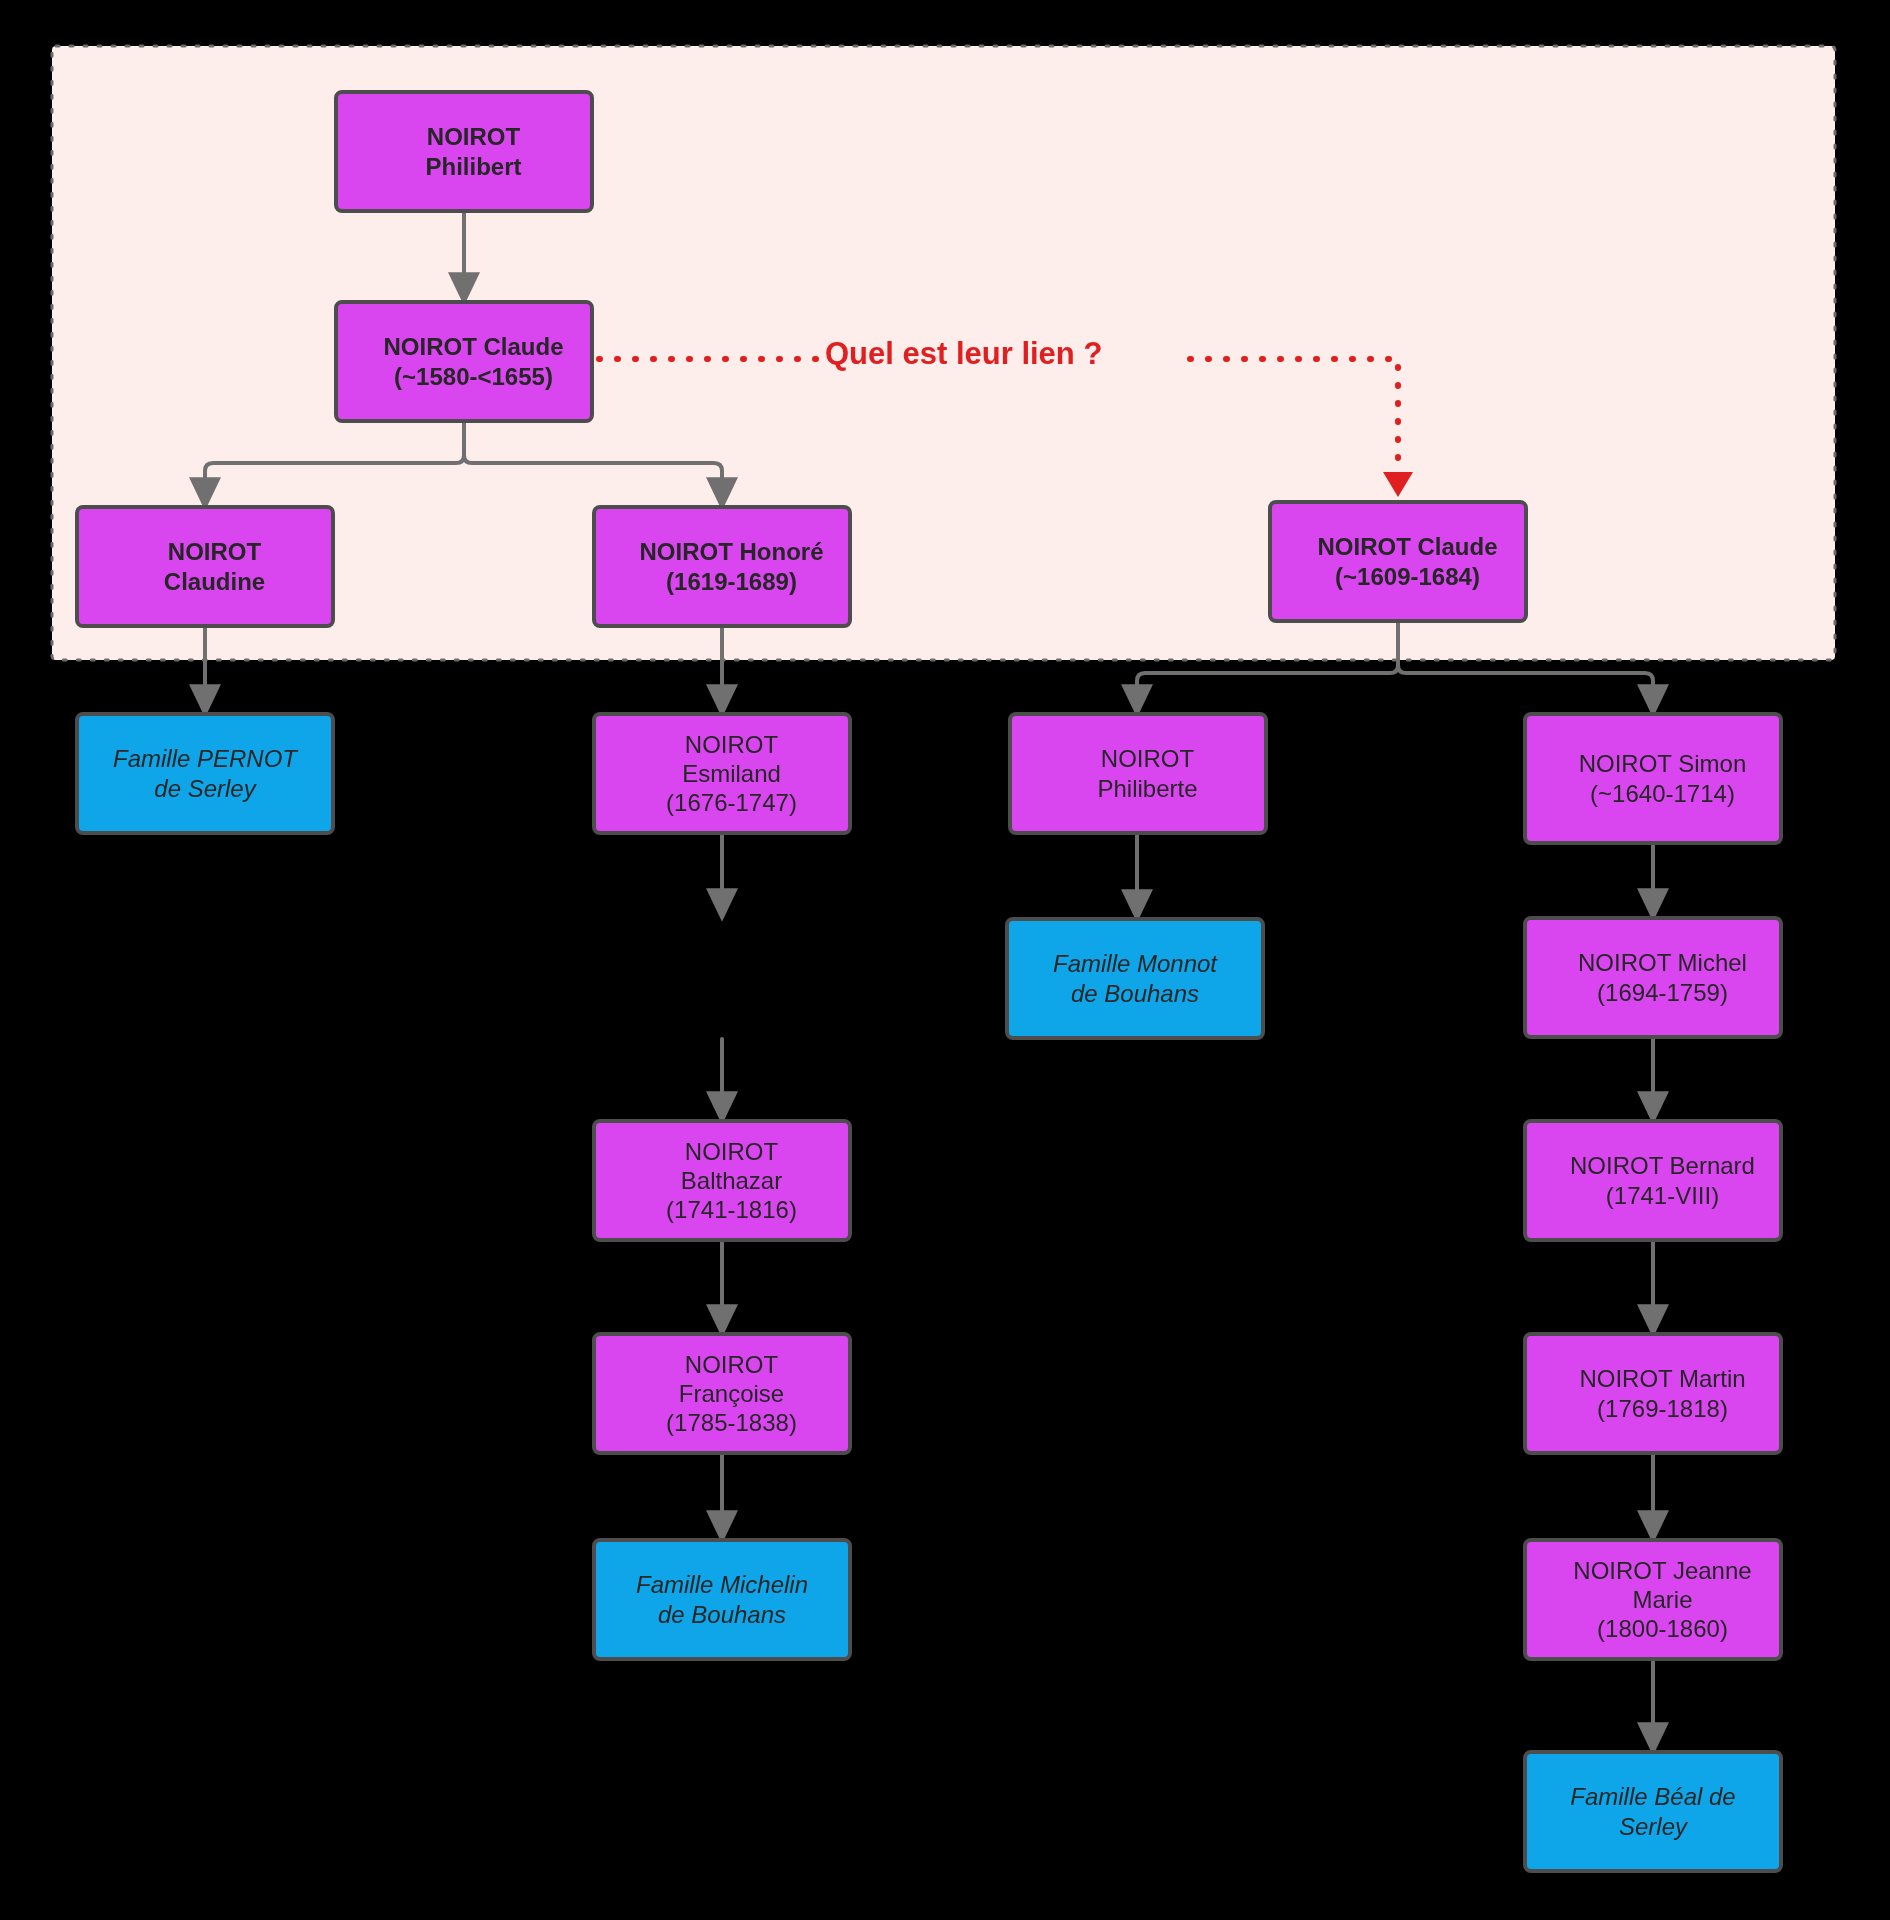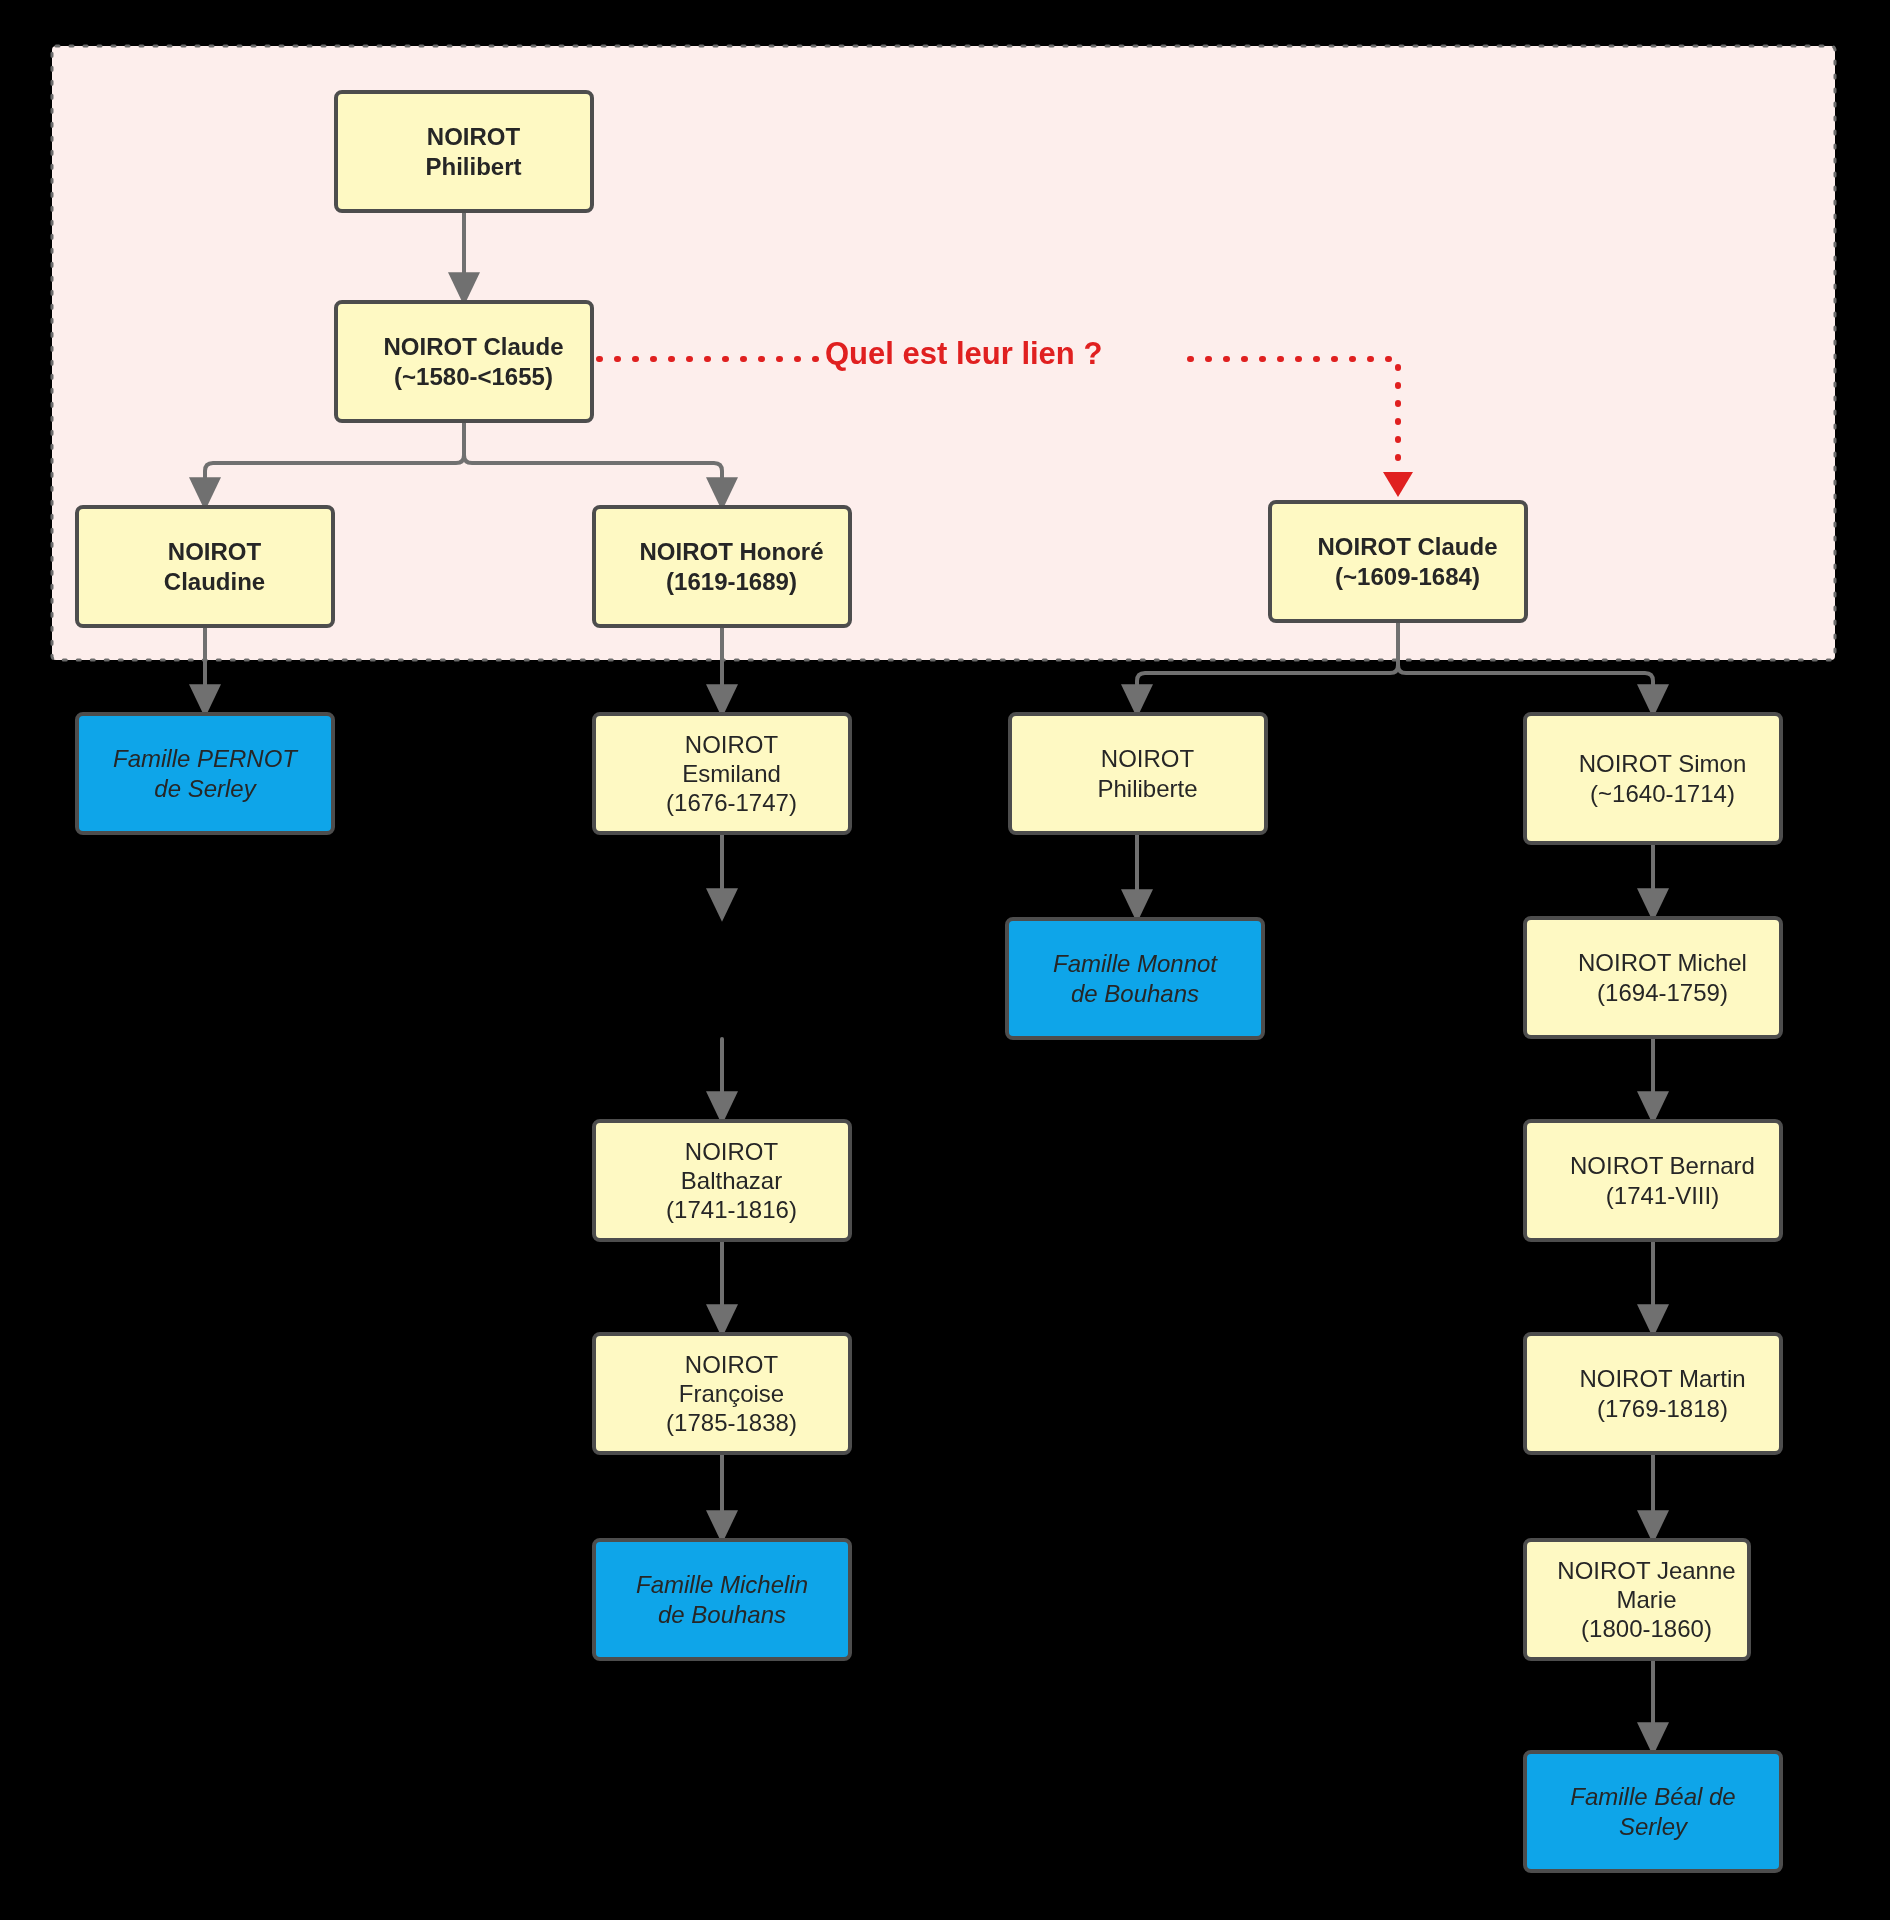--- a/index.html
+++ b/index.html
@@ -2,21 +2,21 @@
 <html><head>
 <meta charset="utf-8">
 <style>
   html,body{margin:0;padding:0;background:#000;}
   #stage{position:relative;width:1890px;height:1920px;background:#000;
          font-family:"Liberation Sans","DejaVu Sans",sans-serif;overflow:hidden;}
   #svg{position:absolute;left:0;top:0;width:1890px;height:1920px;}
   .node{position:absolute;box-sizing:border-box;border:4px solid #4d4d4d;border-radius:8px;
         display:flex;align-items:center;justify-content:center;text-align:center;
         color:#262626;line-height:1.22;padding:4px 6px;}
-  .node.person{background:#fef9c3;padding-left:25px;}
+  .node.person{background:#d946ef;padding-left:25px;}
   .node.family{background:#0ea5e9;font-style:italic;}
   .node.top{font-weight:bold;}
   .node .lbl{white-space:pre-line;display:block;width:100%;}
   .qlabel{position:absolute;color:#e02020;font-weight:bold;white-space:nowrap;}
 </style>
 </head>
 <body>
 
 <div id="stage">
   <svg id="svg" viewBox="0 0 1890 1920">
@@ -141,21 +141,21 @@
   <div class="node person" style="left:1523px;top:1119px;width:260px;height:123px;font-size:24px;">
     <span class="lbl">NOIROT Bernard
 (1741-VIII)</span>
   </div>
 
   <div class="node person" style="left:1523px;top:1332px;width:260px;height:123px;font-size:24px;">
     <span class="lbl">NOIROT Martin
 (1769-1818)</span>
   </div>
 
-  <div class="node person" style="left:1523px;top:1538px;width:228px;height:123px;font-size:24px;text-align:center;">
+  <div class="node person" style="left:1523px;top:1538px;width:260px;height:123px;font-size:24px;text-align:center;">
     <span class="lbl">NOIROT Jeanne
 Marie
 (1800-1860)</span>
   </div>
 
   <div class="node family" style="left:1523px;top:1750px;width:260px;height:123px;font-size:24px;">
     <span class="lbl">Famille Béal de
 Serley</span>
   </div>
 </div>

